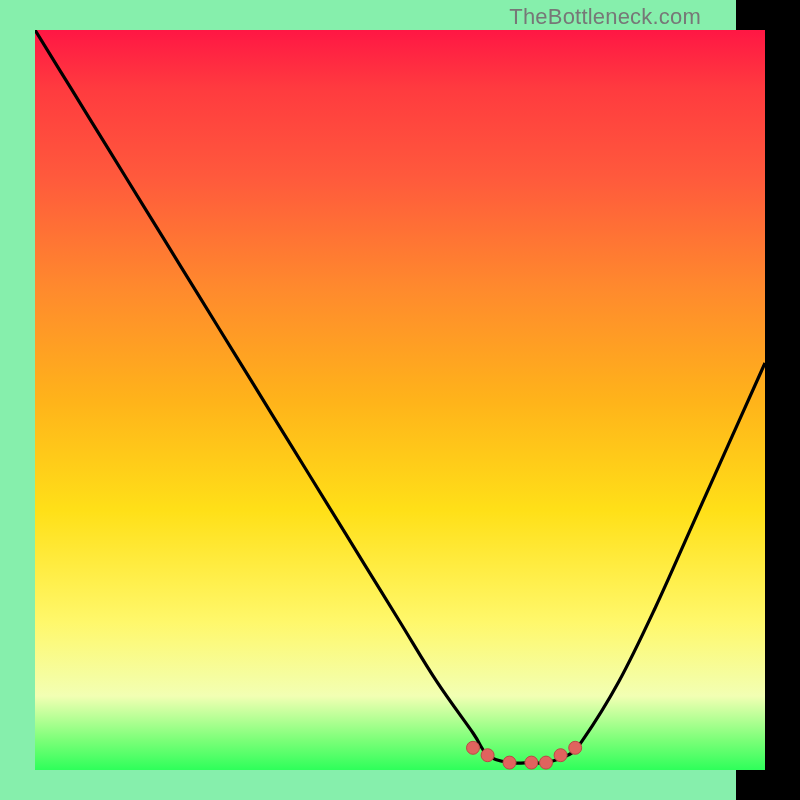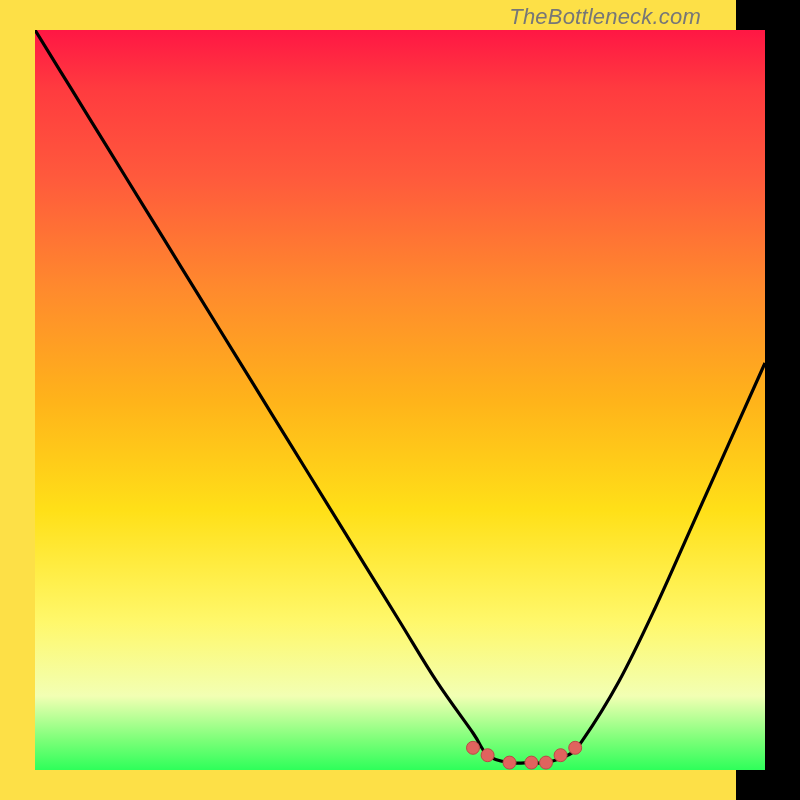--- a/index.html
+++ b/index.html
@@ -8,22 +8,21 @@
     width: 800px;
     height: 800px;
     background: #000;
     overflow: hidden;
     font-family: Arial, Helvetica, sans-serif;
   }
   .frame {
     position: absolute;
     left: 0; top: 0;
     width: 736px; height: 800px;
-    background: #fde047;
-    font-style: italic;
+    background: #86efac;
   }
   .plot-area {
     position: absolute;
     left: 35px;
     top: 30px;
     width: 730px;
     height: 740px;
     
     background: linear-gradient(to bottom,
       #ff1744 0%,

